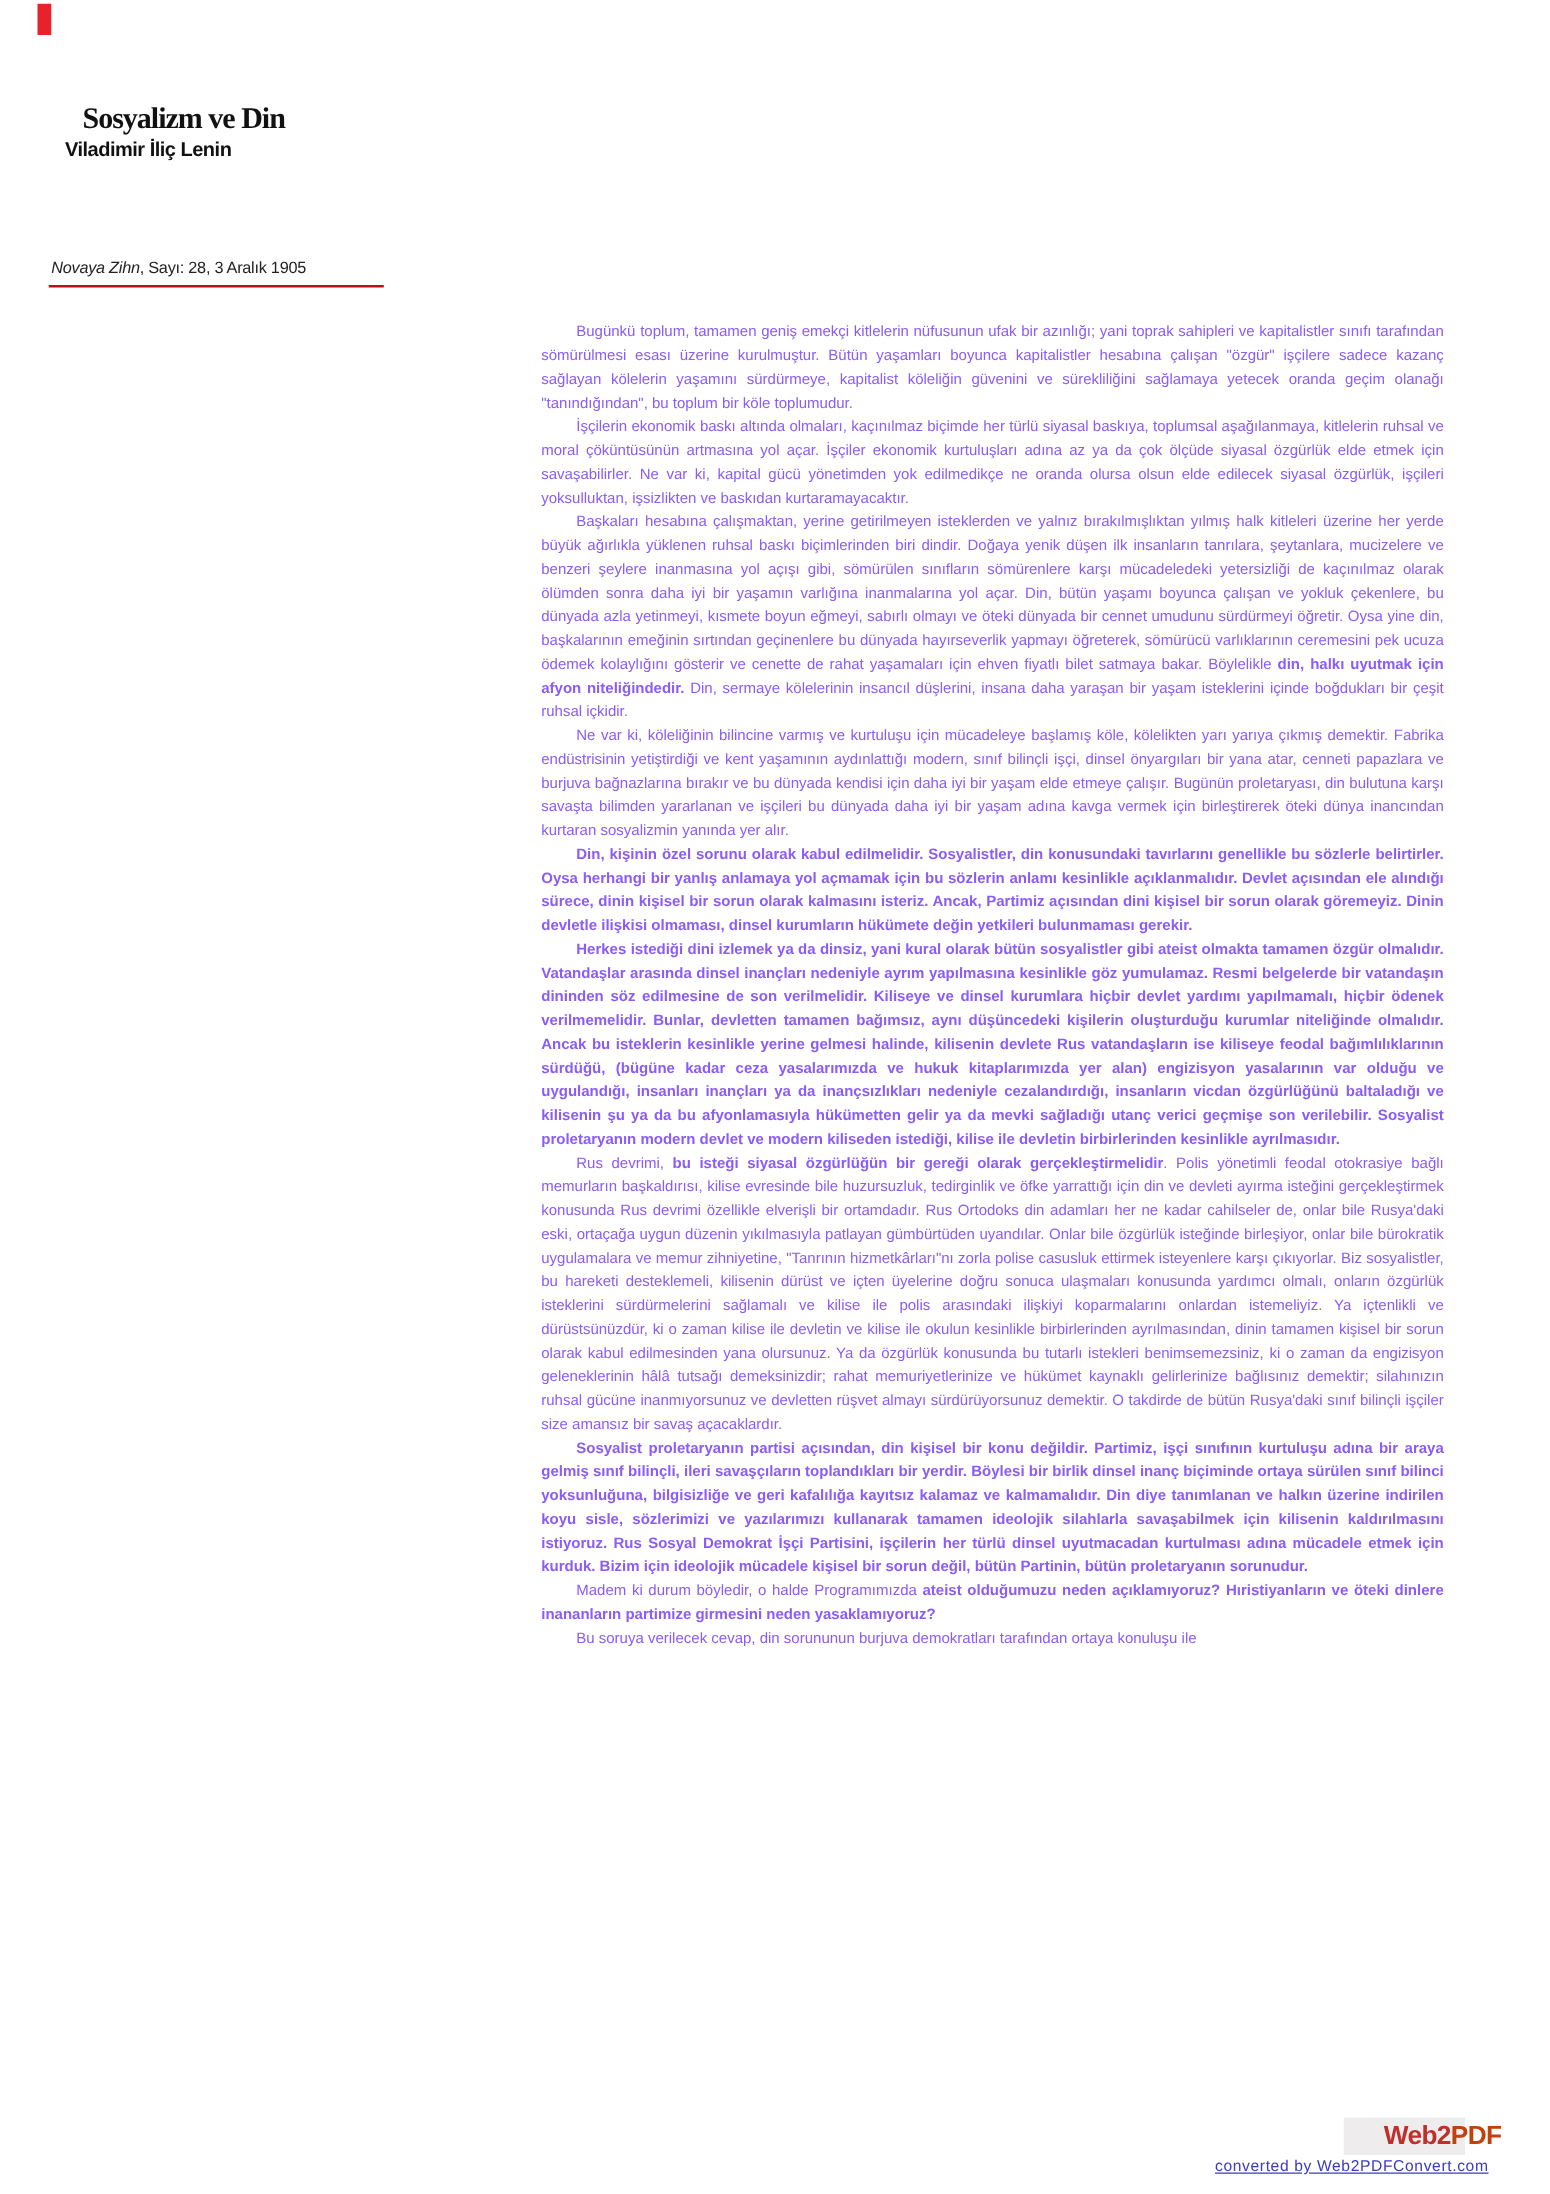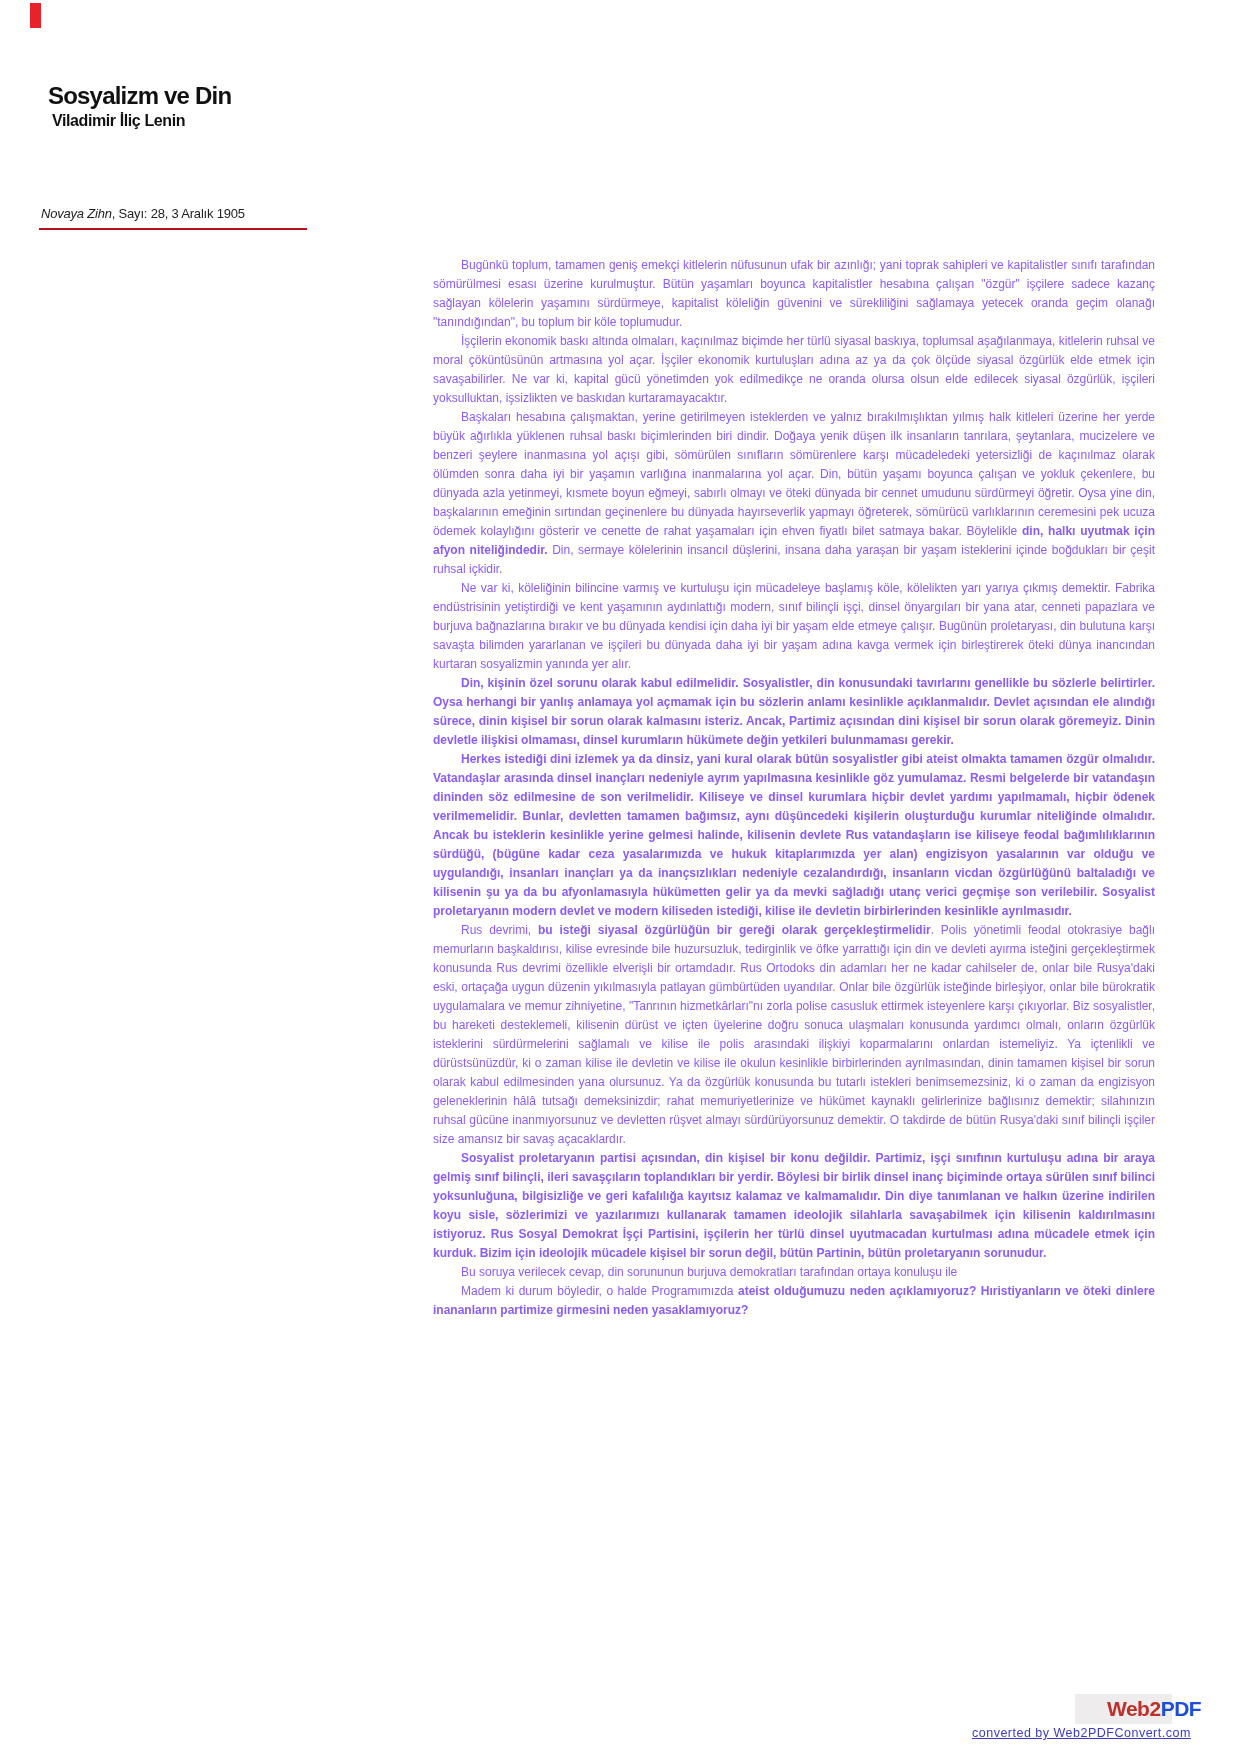--- a/index.html
+++ b/index.html
@@ -16,23 +16,24 @@
     width: 11px; height: 25px;
     background: #e8222a;
   }
   .author {
     position: absolute; left: 52px; top: 64px;
     font-size: 16px; font-weight: bold; letter-spacing: -0.4px;
     color: #111;
     margin-top: 48px;
   }
   .doc-title {
-    position: absolute; left: 48px; top: 82px;
+    position: absolute; left: 66px; top: 82px;
     font-size: 24px; font-weight: bold; letter-spacing: -0.8px;
     color: #111;
+    font-family: Liberation Serif, serif;
   }
   .source-line {
     position: absolute; left: 41px; top: 206px;
     font-size: 13px; color: #222; letter-spacing: -0.2px;
   }
   .source-line .journal { font-style: italic; }
   .red-rule {
     position: absolute; left: 39px; top: 228px;
     width: 268px; height: 2px;
     background: #b5121b;
@@ -52,21 +53,21 @@
   .logo-box {
     position: absolute; left: 1075px; top: 1694px;
     width: 97px; height: 30px;
     background: #eeecec;
     text-align: center;
     font-size: 21px; line-height: 30px; font-weight: bold;
     letter-spacing: -0.5px;
     cursor: pointer;
   }
   .logo-web2 { color: #c0302a; padding-left: 32px; }
-  .logo-pdf  { color: #1d4ed8; }
+  .logo-pdf  { color: #c2410c; }
   .convert-link {
     position: absolute; left: 972px; top: 1726px;
     font-size: 12.5px; letter-spacing: 0.5px;
     color: #3b3bc0;
     text-decoration: underline;
     cursor: pointer;
   }
 </style>
 </head>
 <body>
@@ -81,18 +82,18 @@
 
 <div class="article" id="article">
     <p><span>Bugünkü toplum, tamamen geniş emekçi kitlelerin nüfusunun ufak bir azınlığı; yani toprak sahipleri ve kapitalistler sınıfı tarafından sömürülmesi esası üzerine kurulmuştur. Bütün yaşamları boyunca kapitalistler hesabına çalışan "özgür" işçilere sadece kazanç sağlayan kölelerin yaşamını sürdürmeye, kapitalist köleliğin güvenini ve sürekliliğini sağlamaya yetecek oranda geçim olanağı "tanındığından", bu toplum bir köle toplumudur.</span></p>
     <p><span>İşçilerin ekonomik baskı altında olmaları, kaçınılmaz biçimde her türlü siyasal baskıya, toplumsal aşağılanmaya, kitlelerin ruhsal ve moral çöküntüsünün artmasına yol açar. İşçiler ekonomik kurtuluşları adına az ya da çok ölçüde siyasal özgürlük elde etmek için savaşabilirler. Ne var ki, kapital gücü yönetimden yok edilmedikçe ne oranda olursa olsun elde edilecek siyasal özgürlük, işçileri yoksulluktan, işsizlikten ve baskıdan kurtaramayacaktır.</span></p>
     <p><span>Başkaları hesabına çalışmaktan, yerine getirilmeyen isteklerden ve yalnız bırakılmışlıktan yılmış halk kitleleri üzerine her yerde büyük ağırlıkla yüklenen ruhsal baskı biçimlerinden biri dindir. Doğaya yenik düşen ilk insanların tanrılara, şeytanlara, mucizelere ve benzeri şeylere inanmasına yol açışı gibi, sömürülen sınıfların sömürenlere karşı mücadeledeki yetersizliği de kaçınılmaz olarak ölümden sonra daha iyi bir yaşamın varlığına inanmalarına yol açar. Din, bütün yaşamı boyunca çalışan ve yokluk çekenlere, bu dünyada azla yetinmeyi, kısmete boyun eğmeyi, sabırlı olmayı ve öteki dünyada bir cennet umudunu sürdürmeyi öğretir. Oysa yine din, başkalarının emeğinin sırtından geçinenlere bu dünyada hayırseverlik yapmayı öğreterek, sömürücü varlıklarının ceremesini pek ucuza ödemek kolaylığını gösterir ve cenette de rahat yaşamaları için ehven fiyatlı bilet satmaya bakar. Böylelikle </span><b>din, halkı uyutmak için afyon niteliğindedir.</b><span> Din, sermaye kölelerinin insancıl düşlerini, insana daha yaraşan bir yaşam isteklerini içinde boğdukları bir çeşit ruhsal içkidir.</span></p>
     <p><span>Ne var ki, köleliğinin bilincine varmış ve kurtuluşu için mücadeleye başlamış köle, kölelikten yarı yarıya çıkmış demektir. Fabrika endüstrisinin yetiştirdiği ve kent yaşamının aydınlattığı modern, sınıf bilinçli işçi, dinsel önyargıları bir yana atar, cenneti papazlara ve burjuva bağnazlarına bırakır ve bu dünyada kendisi için daha iyi bir yaşam elde etmeye çalışır. Bugünün proletaryası, din bulutuna karşı savaşta bilimden yararlanan ve işçileri bu dünyada daha iyi bir yaşam adına kavga vermek için birleştirerek öteki dünya inancından kurtaran sosyalizmin yanında yer alır.</span></p>
     <p><b>Din, kişinin özel sorunu olarak kabul edilmelidir. Sosyalistler, din konusundaki tavırlarını genellikle bu sözlerle belirtirler. Oysa herhangi bir yanlış anlamaya yol açmamak için bu sözlerin anlamı kesinlikle açıklanmalıdır. Devlet açısından ele alındığı sürece, dinin kişisel bir sorun olarak kalmasını isteriz. Ancak, Partimiz açısından dini kişisel bir sorun olarak göremeyiz. Dinin devletle ilişkisi olmaması, dinsel kurumların hükümete değin yetkileri bulunmaması gerekir.</b></p>
     <p><b>Herkes istediği dini izlemek ya da dinsiz, yani kural olarak bütün sosyalistler gibi ateist olmakta tamamen özgür olmalıdır. Vatandaşlar arasında dinsel inançları nedeniyle ayrım yapılmasına kesinlikle göz yumulamaz. Resmi belgelerde bir vatandaşın dininden söz edilmesine de son verilmelidir. Kiliseye ve dinsel kurumlara hiçbir devlet yardımı yapılmamalı, hiçbir ödenek verilmemelidir. Bunlar, devletten tamamen bağımsız, aynı düşüncedeki kişilerin oluşturduğu kurumlar niteliğinde olmalıdır. Ancak bu isteklerin kesinlikle yerine gelmesi halinde, kilisenin devlete Rus vatandaşların ise kiliseye feodal bağımlılıklarının sürdüğü, (bügüne kadar ceza yasalarımızda ve hukuk kitaplarımızda yer alan) engizisyon yasalarının var olduğu ve uygulandığı, insanları inançları ya da inançsızlıkları nedeniyle cezalandırdığı, insanların vicdan özgürlüğünü baltaladığı ve kilisenin şu ya da bu afyonlamasıyla hükümetten gelir ya da mevki sağladığı utanç verici geçmişe son verilebilir. Sosyalist proletaryanın modern devlet ve modern kiliseden istediği, kilise ile devletin birbirlerinden kesinlikle ayrılmasıdır.</b></p>
     <p><span>Rus devrimi, </span><b>bu isteği siyasal özgürlüğün bir gereği olarak gerçekleştirmelidir</b><span>. Polis yönetimli feodal otokrasiye bağlı memurların başkaldırısı, kilise evresinde bile huzursuzluk, tedirginlik ve öfke yarrattığı için din ve devleti ayırma isteğini gerçekleştirmek konusunda Rus devrimi özellikle elverişli bir ortamdadır. Rus Ortodoks din adamları her ne kadar cahilseler de, onlar bile Rusya'daki eski, ortaçağa uygun düzenin yıkılmasıyla patlayan gümbürtüden uyandılar. Onlar bile özgürlük isteğinde birleşiyor, onlar bile bürokratik uygulamalara ve memur zihniyetine, "Tanrının hizmetkârları"nı zorla polise casusluk ettirmek isteyenlere karşı çıkıyorlar. Biz sosyalistler, bu hareketi desteklemeli, kilisenin dürüst ve içten üyelerine doğru sonuca ulaşmaları konusunda yardımcı olmalı, onların özgürlük isteklerini sürdürmelerini sağlamalı ve kilise ile polis arasındaki ilişkiyi koparmalarını onlardan istemeliyiz. Ya içtenlikli ve dürüstsünüzdür, ki o zaman kilise ile devletin ve kilise ile okulun kesinlikle birbirlerinden ayrılmasından, dinin tamamen kişisel bir sorun olarak kabul edilmesinden yana olursunuz. Ya da özgürlük konusunda bu tutarlı istekleri benimsemezsiniz, ki o zaman da engizisyon geleneklerinin hâlâ tutsağı demeksinizdir; rahat memuriyetlerinize ve hükümet kaynaklı gelirlerinize bağlısınız demektir; silahınızın ruhsal gücüne inanmıyorsunuz ve devletten rüşvet almayı sürdürüyorsunuz demektir. O takdirde de bütün Rusya'daki sınıf bilinçli işçiler size amansız bir savaş açacaklardır.</span></p>
     <p><b>Sosyalist proletaryanın partisi açısından, din kişisel bir konu değildir. Partimiz, işçi sınıfının kurtuluşu adına bir araya gelmiş sınıf bilinçli, ileri savaşçıların toplandıkları bir yerdir. Böylesi bir birlik dinsel inanç biçiminde ortaya sürülen sınıf bilinci yoksunluğuna, bilgisizliğe ve geri kafalılığa kayıtsız kalamaz ve kalmamalıdır. Din diye tanımlanan ve halkın üzerine indirilen koyu sisle, sözlerimizi ve yazılarımızı kullanarak tamamen ideolojik silahlarla savaşabilmek için kilisenin kaldırılmasını istiyoruz. Rus Sosyal Demokrat İşçi Partisini, işçilerin her türlü dinsel uyutmacadan kurtulması adına mücadele etmek için kurduk. Bizim için ideolojik mücadele kişisel bir sorun değil, bütün Partinin, bütün proletaryanın sorunudur.</b></p>
+    <p><span>Madem ki durum böyledir, o halde Programımızda </span><b>ateist olduğumuzu neden açıklamıyoruz? Hıristiyanların ve öteki dinlere inananların partimize girmesini neden yasaklamıyoruz?</b></p>
     <p><span>Bu soruya verilecek cevap, din sorununun burjuva demokratları tarafından ortaya konuluşu ile</span></p>
-    <p><span>Madem ki durum böyledir, o halde Programımızda </span><b>ateist olduğumuzu neden açıklamıyoruz? Hıristiyanların ve öteki dinlere inananların partimize girmesini neden yasaklamıyoruz?</b></p>
   </div>
 
 <div class="logo-box"><span class="logo-web2">Web2</span><span class="logo-pdf">PDF</span></div>
 <a class="convert-link">converted by Web2PDFConvert.com</a>
 
 </body></html>

